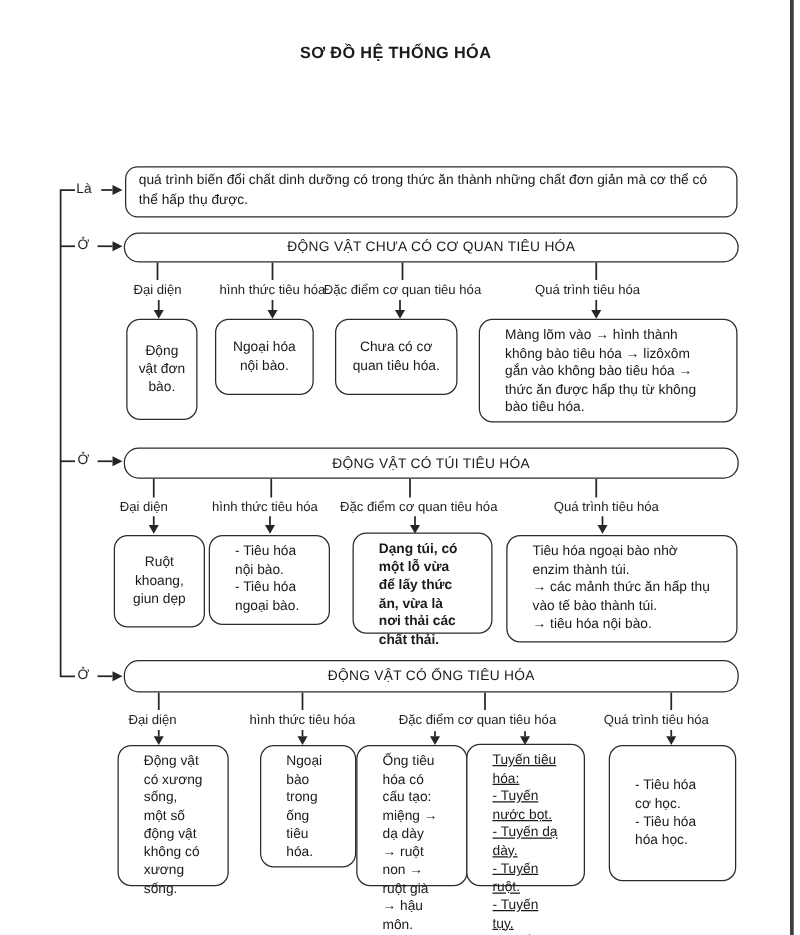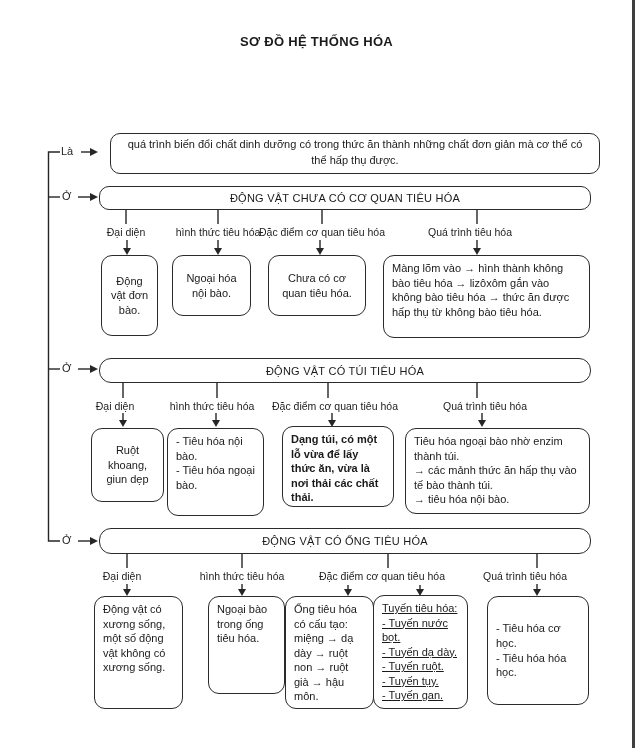--- a/index.html
+++ b/index.html
@@ -15,37 +15,37 @@
     font-size:13px; font-weight:bold; letter-spacing:.3px;
   }
   .root {
     position:absolute; left:140px; top:87px; width:386px; height:26px;
     border:2px solid #222; border-radius:10px; background:#fff;
     display:flex; align-items:center; justify-content:center;
     font-size:12px; font-weight:bold; letter-spacing:.3px;
   }
   .branch { position:absolute; font-size:11px; color:#1f1f1f; }
   .defbox {
-    position:absolute; left:110px; top:133px; width:490px; height:41px;
+    position:absolute; left:100px; top:133px; width:490px; height:41px;
     border:1.4px solid #2b2b2b; border-radius:10px; background:#fff;
-    font-size:11px; line-height:1.42; padding:3px 10px; box-sizing:border-box;text-align:center;
+    font-size:11px; line-height:1.42; padding:3px 10px; box-sizing:border-box;
   }
   .header {
     position:absolute; left:99px; width:492px;
     border:1.4px solid #2b2b2b; border-radius:12px; background:#fff;
     display:flex; align-items:center; justify-content:center;
     font-size:11px; letter-spacing:.25px; box-sizing:border-box;
   }
   .lbl { position:absolute; font-size:10.5px; color:#222; text-align:center; white-space:nowrap; }
   .node {
     position:absolute; border:1.4px solid #2b2b2b; border-radius:11px; background:#fff;
     font-size:11px; line-height:1.32; box-sizing:border-box; white-space:pre-line;
   }
   .node.center { display:flex; align-items:center; justify-content:center; text-align:center; padding:4px 6px; }
-  .node.left   { padding:5px 8px; text-align:left; }
+  .node.left   { padding:5px 20px; text-align:left; }
   .node.vcenter{ display:flex; flex-direction:column; justify-content:center; }
   .page-edge { position:absolute; left:632px; top:0; width:2.5px; height:748px; background:#3f3f3f; }
 </style>
 </head>
 <body>
 
 <div class="canvas">
 
   <svg class="connectors" viewBox="0 0 640 748">
     <g stroke="#262626" stroke-width="1.4" fill="none">
@@ -121,37 +121,37 @@
   <div class="title">SƠ ĐỒ HỆ THỐNG HÓA</div>
 
 
   <div class="branch" style="left:61px; top:145px;">Là</div>
   <div class="branch" style="left:62px; top:190px;">Ở</div>
   <div class="branch" style="left:62px; top:362px;">Ở</div>
   <div class="branch" style="left:62px; top:534px;">Ở</div>
 
   <div class="defbox">quá trình biến đổi chất dinh dưỡng có trong thức ăn thành những chất đơn giản mà cơ thể có thể hấp thụ được.</div>
 
-  <div class="header" style="top:186px; height:24px;border-radius:10px;">ĐỘNG VẬT CHƯA CÓ CƠ QUAN TIÊU HÓA</div>
+  <div class="header" style="top:186px; height:24px;">ĐỘNG VẬT CHƯA CÓ CƠ QUAN TIÊU HÓA</div>
   <div class="lbl" style="left:96px;  top:226px; width:60px;">Đại diện</div>
   <div class="lbl" style="left:168px; top:226px; width:100px;">hình thức tiêu hóa</div>
   <div class="lbl" style="left:257px; top:226px; width:130px;">Đặc điểm cơ quan tiêu hóa</div>
   <div class="lbl" style="left:420px; top:226px; width:100px;">Quá trình tiêu hóa</div>
   <div class="node center" style="left:101px; top:255px; width:57px;  height:81px;">Động vật đơn bào.</div>
   <div class="node center" style="left:172px; top:255px; width:79px;  height:61px;">Ngoại hóa nội bào.</div>
   <div class="node center" style="left:268px; top:255px; width:98px;  height:61px;">Chưa có cơ quan tiêu hóa.</div>
   <div class="node left" style="left:383px; top:255px; width:207px; height:83px;">Màng lõm vào → hình thành không bào tiêu hóa → lizôxôm gắn vào không bào tiêu hóa → thức ăn được hấp thụ từ không bào tiêu hóa.</div>
 
   <div class="header" style="top:358px; height:25px;border-radius:12px;">ĐỘNG VẬT CÓ TÚI TIÊU HÓA</div>
   <div class="lbl" style="left:85px;  top:400px; width:60px;">Đại diện</div>
   <div class="lbl" style="left:162px; top:400px; width:100px;">hình thức tiêu hóa</div>
   <div class="lbl" style="left:270px; top:400px; width:130px;">Đặc điểm cơ quan tiêu hóa</div>
   <div class="lbl" style="left:435px; top:400px; width:100px;">Quá trình tiêu hóa</div>
   <div class="node center" style="left:91px;  top:428px; width:73px;  height:74px;">Ruột khoang, giun dẹp</div>
-  <div class="node left" style="left:167px; top:428px; width:97px;  height:88px;">- Tiêu hóa nội bào.
+  <div class="node left" style="left:167px; top:428px; width:97px;  height:72px;">- Tiêu hóa nội bào.
 - Tiêu hóa ngoại bào.</div>
   <div class="node left" style="left:282px; top:426px; width:112px; height:81px;font-weight:bold;">Dạng túi, có một lỗ vừa để lấy thức ăn, vừa là nơi thải các chất thải.</div>
   <div class="node left" style="left:405px; top:428px; width:185px; height:86px;">Tiêu hóa ngoại bào nhờ enzim thành túi.
 → các mảnh thức ăn hấp thụ vào tế bào thành túi.
 → tiêu hóa nội bào.</div>
 
   <div class="header" style="top:528px; height:26px;">ĐỘNG VẬT CÓ ỐNG TIÊU HÓA</div>
   <div class="lbl" style="left:92px;  top:570px; width:60px;">Đại diện</div>
   <div class="lbl" style="left:192px; top:570px; width:100px;">hình thức tiêu hóa</div>
   <div class="lbl" style="left:317px; top:570px; width:130px;">Đặc điểm cơ quan tiêu hóa</div>

